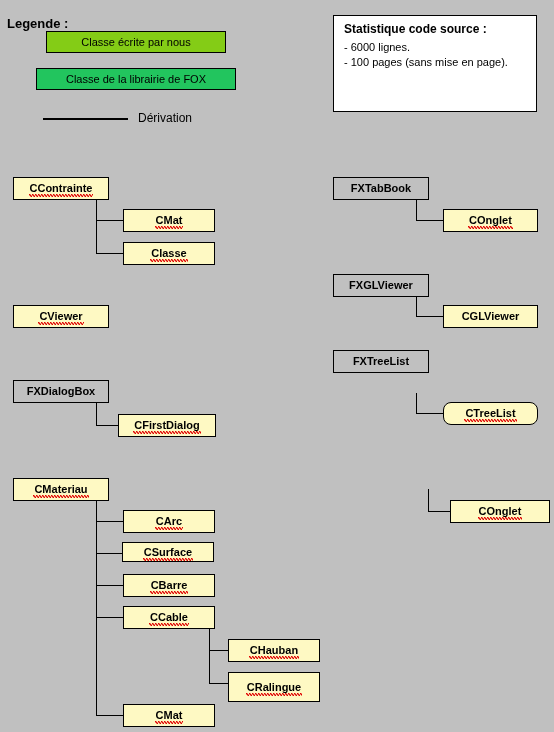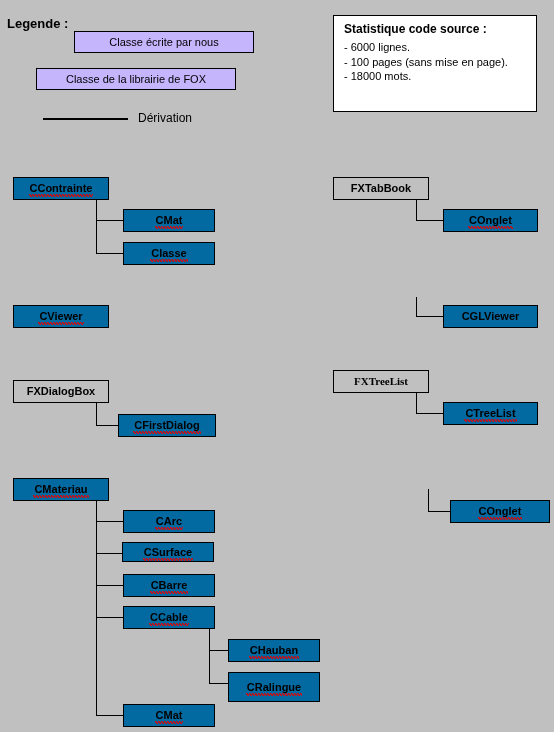--- a/index.html
+++ b/index.html
@@ -28,21 +28,21 @@
     border: 1px solid #000;
     display: flex;
     align-items: center;
     justify-content: center;
     font-weight: bold;
     font-size: 11px;
     color: #000;
     line-height: 1;
     white-space: nowrap;
   }
-  .box.own      { background: #0369a1; }
+  .box.own      { background: #fef9c3; }
   .box.fox      { background: #c0c0c0; }
   .box .label   { position: relative; display: inline-block; }
   
   .box .label.squiggle::after {
     content: "";
     position: absolute;
     left: -1px;
     right: -1px;
     bottom: -3px;
     height: 3px;
@@ -67,22 +67,22 @@
     position: absolute;
     box-sizing: border-box;
     border: 1px solid #000;
     display: flex;
     align-items: center;
     justify-content: center;
     font-size: 11px;
     color: #000;
     white-space: nowrap;
   }
-  .legend-box.own { background: #c4b5fd; margin-left: 28px; }
-  .legend-box.fox { background: #c4b5fd; }
+  .legend-box.own { background: #84cc16; }
+  .legend-box.fox { background: #22c55e; }
   .legend-line {
     position: absolute;
     background: #000;
     height: 2px;
   }
   .legend-line-label {
     position: absolute;
     font-size: 12px;
     color: #000;
     white-space: nowrap;
@@ -131,21 +131,20 @@
     <span>Classe de la librairie de FOX</span>
   </div>
 
   <div class="legend-line" style="left:43px; top:118px; width:85px;"></div>
   <div class="legend-line-label" style="left:138px; top:111px;">Dérivation</div>
 
   <div class="stats" style="left:333px; top:15px; width:204px; height:97px;">
     <div class="stats-title">Statistique code source :</div>
     <div class="stats-item">- 6000 lignes.</div>
     <div class="stats-item">- 100 pages (sans mise en page).</div>
-    <div class="stats-item">- 18000 mots.</div>
   </div>
 
   <div class="box own" style="left:13px; top:177px; width:96px; height:23px;">
     <span class="label squiggle">CContrainte</span>
   </div>
   <div class="box own" style="left:123px; top:209px; width:92px; height:23px;">
     <span class="label squiggle">CMat</span>
   </div>
   <div class="box own" style="left:123px; top:242px; width:92px; height:23px;">
     <span class="label squiggle">Classe</span>
@@ -206,30 +205,33 @@
 
   <div class="box fox" style="left:333px; top:177px; width:96px; height:23px;">
     <span class="label">FXTabBook</span>
   </div>
   <div class="box own" style="left:443px; top:209px; width:95px; height:23px;">
     <span class="label squiggle">COnglet</span>
   </div>
   <div class="conn v" style="left:416px; top:200px; height:21px;"></div>
   <div class="conn h" style="left:416px; top:220px; width:27px;"></div>
 
+  <div class="box fox" style="left:333px; top:274px; width:96px; height:23px;">
+    <span class="label">FXGLViewer</span>
+  </div>
   <div class="box own" style="left:443px; top:305px; width:95px; height:23px;">
     <span class="label">CGLViewer</span>
   </div>
   <div class="conn v" style="left:416px; top:297px; height:20px;"></div>
   <div class="conn h" style="left:416px; top:316px; width:27px;"></div>
 
-  <div class="box fox" style="left:333px; top:370px; width:96px; height:23px;font-family:Liberation Serif, serif;">
+  <div class="box fox" style="left:333px; top:350px; width:96px; height:23px;">
     <span class="label">FXTreeList</span>
   </div>
-  <div class="box own" style="left:443px; top:402px; width:95px; height:23px;">
+  <div class="box own" style="left:443px; top:402px; width:95px; height:23px;border-radius:8px;">
     <span class="label squiggle">CTreeList</span>
   </div>
   <div class="conn v" style="left:416px; top:393px; height:21px;"></div>
   <div class="conn h" style="left:416px; top:413px; width:27px;"></div>
 
   <div class="box own" style="left:450px; top:500px; width:100px; height:23px;">
     <span class="label squiggle">COnglet</span>
   </div>
   <div class="conn v" style="left:428px; top:489px; height:23px;"></div>
   <div class="conn h" style="left:428px; top:511px; width:22px;"></div>

